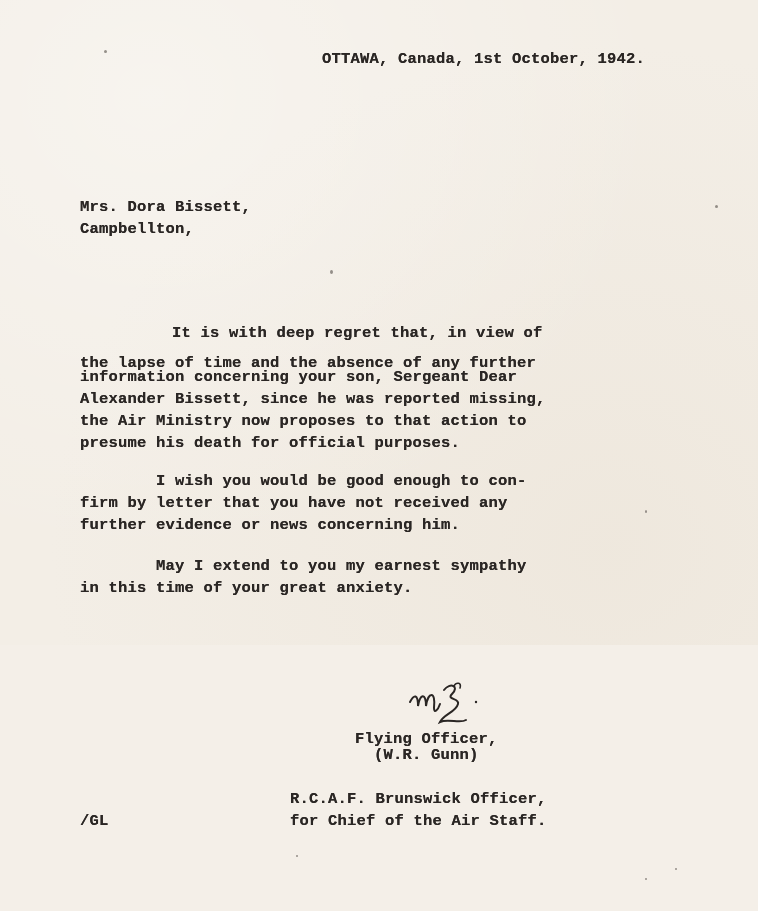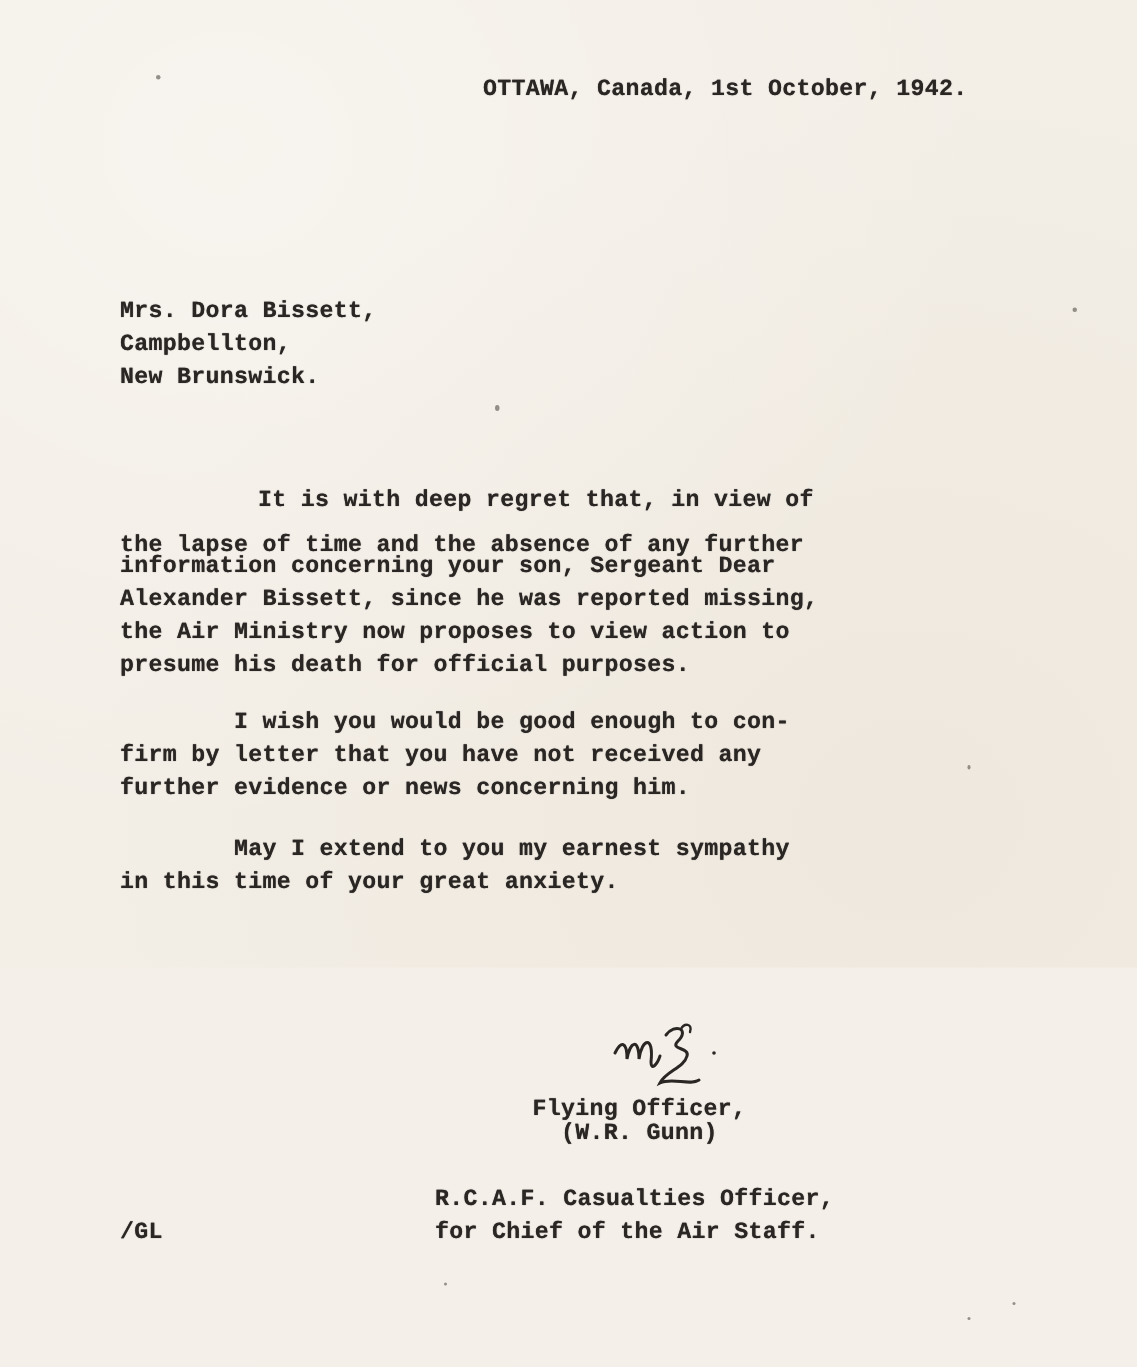--- a/index.html
+++ b/index.html
@@ -50,29 +50,28 @@
   </style>
 </head>
 <body>
 
 <div class="page">
 
   <div class="line" style="left:322px; top:48px;">OTTAWA, Canada, 1st October, 1942.</div>
 
   <div class="line" style="left:80px; top:196px;">Mrs. Dora Bissett,</div>
   <div class="line" style="left:80px; top:218px;">Campbellton,</div>
-  <div class="line" style="left:80px; top:240px;">New Brunswick.</div>
 
 
   <div>
     <div class="line" style="left:96px; top:322px;">        It is with deep regret that, in view of</div>
     <div class="line" style="left:80px; top:352px;">the lapse of time and the absence of any further</div>
     <div class="line" style="left:80px; top:366px;">information concerning your son, Sergeant Dear</div>
     <div class="line" style="left:80px; top:388px;">Alexander Bissett, since he was reported missing,</div>
-    <div class="line" style="left:80px; top:410px;">the Air Ministry now proposes to view action to</div>
+    <div class="line" style="left:80px; top:410px;">the Air Ministry now proposes to that action to</div>
     <div class="line" style="left:80px; top:432px;">presume his death for official purposes.</div>
   </div>
 
   <div>
     <div class="line" style="left:80px; top:470px;text-align:center;">        I wish you would be good enough to con-</div>
     <div class="line" style="left:80px; top:492px;">firm by letter that you have not received any</div>
     <div class="line" style="left:80px; top:514px;">further evidence or news concerning him.</div>
   </div>
 
   <div>
@@ -83,21 +82,21 @@
 
   <svg class="signature" viewBox="0 0 90 50">
     <path d="M6 22 C10 14, 14 14, 14 26 C16 14, 22 12, 22 26 C24 12, 32 10, 30 28 C30 34, 34 30, 36 24" fill="none" stroke="#2a2624" stroke-width="2" stroke-linecap="round"></path>
     <path d="M40 10 C46 2, 56 6, 48 14 C42 20, 56 18, 54 24 C52 32, 40 34, 36 42 C44 38, 56 44, 62 40" fill="none" stroke="#2a2624" stroke-width="2" stroke-linecap="round"></path>
     <path d="M50 6 C52 2, 58 2, 56 8" fill="none" stroke="#2a2624" stroke-width="1.6" stroke-linecap="round"></path>
     <circle cx="72" cy="22" r="1.2" fill="#2a2624"></circle>
   </svg>
 
   <div class="line" style="left:374px; top:744px;">(W.R. Gunn)</div>
   <div class="line" style="left:355px; top:728px;">Flying Officer,</div>
-  <div class="line" style="left:290px; top:788px;">R.C.A.F. Casualties Officer,</div>
+  <div class="line" style="left:290px; top:788px;">R.C.A.F. Brunswick Officer,</div>
   <div class="line" style="left:290px; top:810px;">for Chief of the Air Staff.</div>
 
   <div class="line" style="left:80px; top:810px;">/GL</div>
 
   <div class="speck" style="left:104px; top:50px;"></div>
   <div class="speck" style="left:715px; top:205px;"></div>
   <div class="speck" style="left:330px; top:270px; width:3px; height:4px;"></div>
   <div class="speck" style="left:645px; top:510px; width:2px; height:3px;"></div>
   <div class="speck" style="left:675px; top:868px; width:2px; height:2px;"></div>
   <div class="speck" style="left:645px; top:878px; width:2px; height:2px;"></div>

